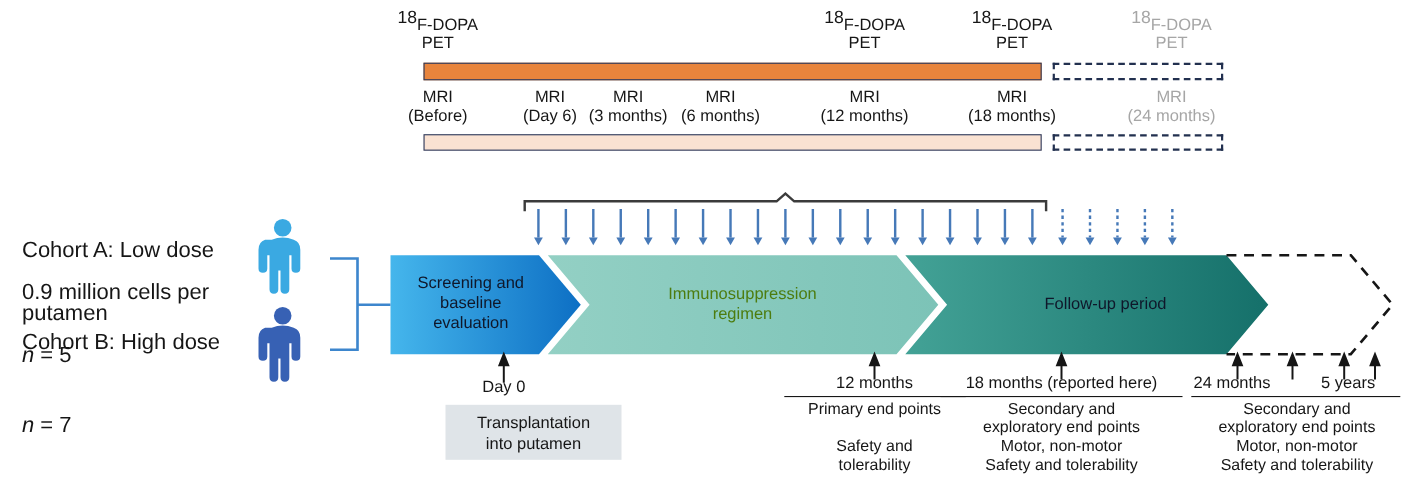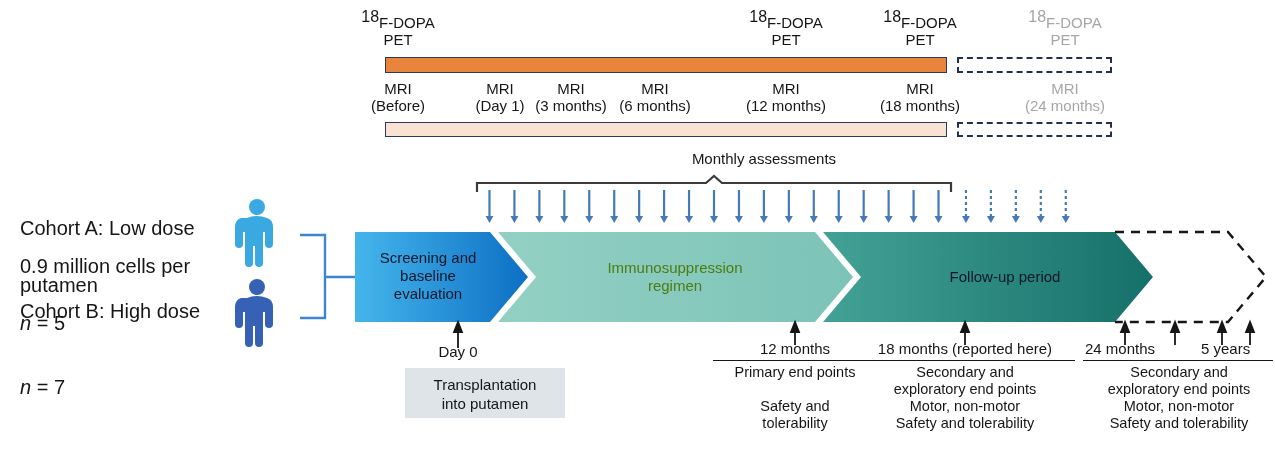--- a/index.html
+++ b/index.html
@@ -48,21 +48,21 @@
 
   <div class="bar bar-orange" style="left:385px;top:57px;width:562px;height:16px;"></div>
   <div class="bar bar-dash" style="left:957px;top:57px;width:155px;height:16px;"></div>
 
   <div class="abs lbl ctr" style="left:338px;top:80px;width:120px;">
     <span>MRI</span><br>
     <span>(Before)</span>
   </div>
   <div class="abs lbl ctr" style="left:445px;top:80px;width:110px;">
     <span>MRI</span><br>
-    <span>(Day 1)</span>
+    <span>(Day 6)</span>
   </div>
   <div class="abs lbl ctr" style="left:516px;top:80px;width:110px;">
     <span>MRI</span><br>
     <span>(3 months)</span>
   </div>
   <div class="abs lbl ctr" style="left:600px;top:80px;width:110px;">
     <span>MRI</span><br>
     <span>(6 months)</span>
   </div>
   <div class="abs lbl ctr" style="left:726px;top:80px;width:120px;">
@@ -76,21 +76,20 @@
   <div class="abs lbl ctr lbl-grey" style="left:1005px;top:80px;width:120px;">
     <span>MRI</span><br>
     <span>(24 months)</span>
   </div>
 
   <div class="bar bar-pink" style="left:385px;top:122px;width:562px;height:15px;"></div>
   <div class="bar bar-dash" style="left:957px;top:122px;width:155px;height:15px;"></div>
 </div>
 
 <div class="abs" style="left:0;top:150px;width:1275px;height:80px;">
-  <div class="abs lbl ctr" style="left:634px;top:0px;width:260px;">Monthly assessments</div>
   <svg class="svgl" width="1275" height="80">
     <path id="brace" d="M 477 42 L 477 33 L 706 33 L 714 26 L 722 33 L 951 33 L 951 42" fill="none" stroke="#3b3b3b" stroke-width="2.2"></path>
     <g id="solid-arrows" stroke="#4679b8" stroke-width="2.2" fill="#4679b8">
         <line x1="489.4736842105263" y1="40" x2="489.4736842105263" y2="66"></line>
         <polygon points="485.4736842105263,66 493.4736842105263,66 489.4736842105263,73" stroke="none"></polygon>
         <line x1="514.421052631579" y1="40" x2="514.421052631579" y2="66"></line>
         <polygon points="510.42105263157896,66 518.421052631579,66 514.421052631579,73" stroke="none"></polygon>
         <line x1="539.3684210526316" y1="40" x2="539.3684210526316" y2="66"></line>
         <polygon points="535.3684210526316,66 543.3684210526316,66 539.3684210526316,73" stroke="none"></polygon>
         <line x1="564.3157894736842" y1="40" x2="564.3157894736842" y2="66"></line>

